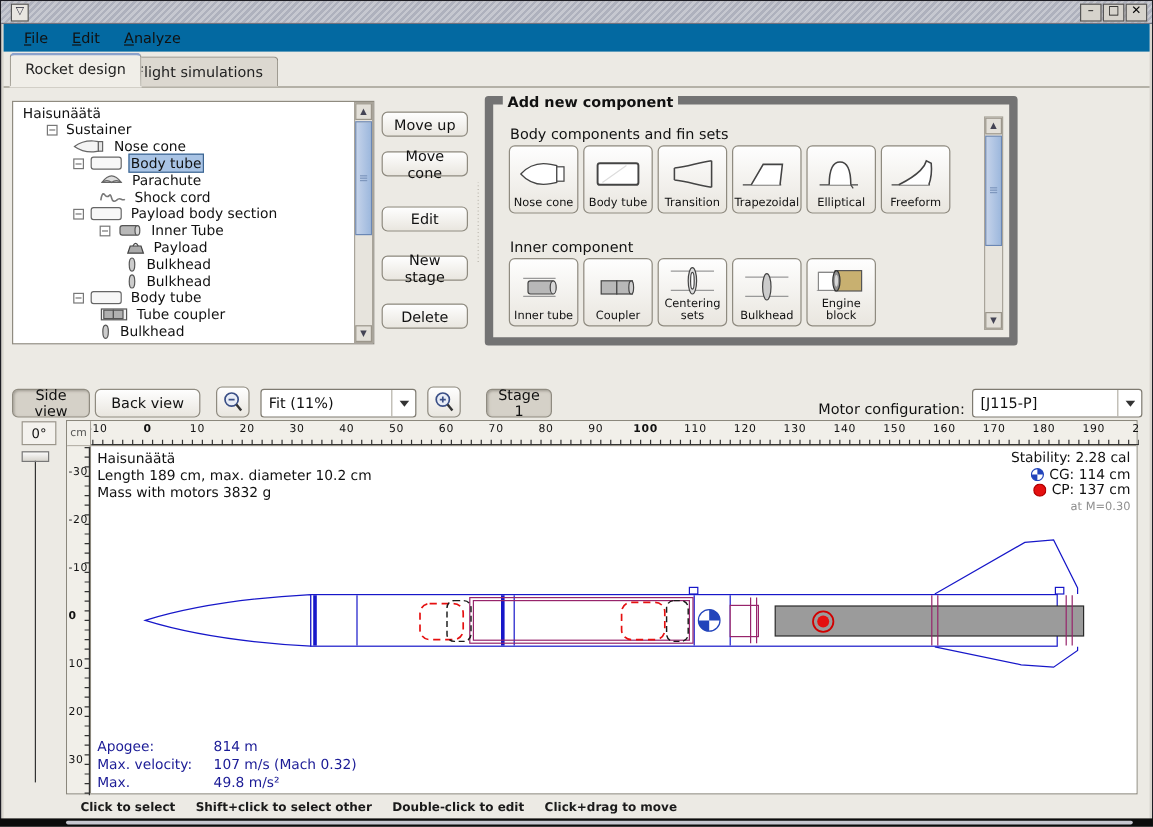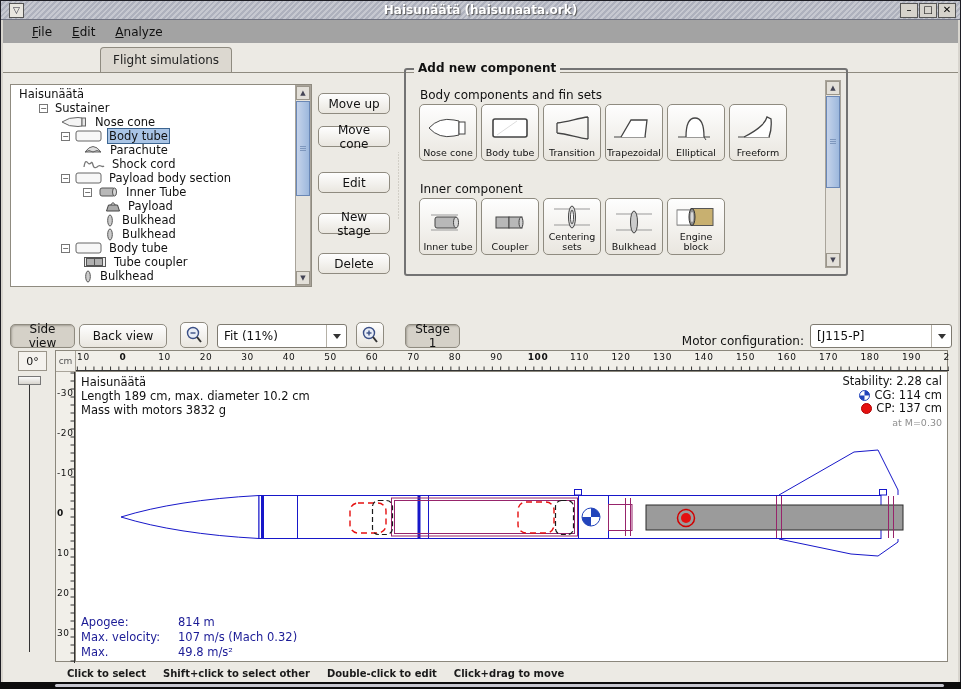--- a/index.html
+++ b/index.html
@@ -12,22 +12,22 @@
     background:repeating-linear-gradient(135deg,#c6c8d0 0 2px,#aeb1bd 2px 4px);
     border-bottom:1px solid #6f7280;display:flex;align-items:center;}
   .title-icon{width:15px;height:15px;margin-left:8px;background:#e8e6e0;border:1px solid #555;
     display:flex;align-items:center;justify-content:center;font-size:9px;color:#223;}
   .title-text{position:absolute;left:0;right:0;text-align:center;font-size:12px;font-weight:bold;
     color:#fff;text-shadow:1px 1px 1px #555;}
   .win-btns{margin-left:auto;display:flex;gap:1px;margin-right:4px;}
   .win-btn{width:18px;height:15px;background:#d6d3cc;border:1px solid #555;
     display:flex;align-items:center;justify-content:center;font-size:10px;color:#000;line-height:1;}
   
-  .menubar{position:absolute;left:3px;top:20px;right:3px;height:23px;background:#a3a3a3;
-    display:flex;align-items:center;padding-left:20px;gap:2px;}
+  .menubar{position:absolute;left:3px;top:20px;right:3px;height:23px;background:#0369a1;
+    display:flex;align-items:center;padding-left:8px;gap:2px;}
   .menu-item{padding:2px 9px;font-size:12px;}
   .menu-item::first-letter{text-decoration:underline;}
   
   .tabbar{position:absolute;left:3px;top:44px;right:3px;height:29px;border-bottom:1px solid #8f8b80;}
   .tab{position:absolute;bottom:0;font-size:12px;padding:5px 12px 5px 12px;border:1px solid #8f8b80;
     border-bottom:none;border-radius:4px 4px 0 0;background:#dcd8d0;color:#222;}
   .tab.active{background:#f0eee8;border-top:2px solid #8ba2cc;padding-bottom:7px;z-index:2;
     box-shadow:0 1px 0 #f0eee8;}
   
   .tree-panel{position:absolute;left:10px;top:84px;width:302px;height:203px;background:#fff;
@@ -48,21 +48,21 @@
   .sb-ridge{position:absolute;left:3px;right:3px;height:1px;background:#7e97bd;box-shadow:0 2px 0 #7e97bd,0 4px 0 #7e97bd;}
   
   .btn{background:linear-gradient(#fefefe,#e9e6df);border:1px solid #8f8b80;border-radius:5px;
     font-size:12px;font-family:"DejaVu Sans",sans-serif;color:#111;display:flex;align-items:center;justify-content:center;}
   .btn.pressed{background:#d5d1c8;box-shadow:inset 1px 1px 2px #a39f96;}
   .act-btn{position:absolute;left:318px;width:72px;height:21px;}
   .splitter-dots{position:absolute;left:396px;top:152px;width:4px;height:68px;
     background:repeating-linear-gradient(#b5b1a7 0 1px,transparent 1px 3px);
     background-size:1px 3px;background-repeat:repeat-y;background-position:center;}
   
-  .group{position:absolute;left:404px;top:68px;width:444px;height:208px;border:2px solid #737373;border-radius:3px;}
+  .group{position:absolute;left:404px;top:80px;width:444px;height:208px;border:7px solid #737373;border-radius:3px;}
   .group-title{position:absolute;top:-9px;left:8px;background:#eceae4;padding:0 4px;font-size:12px;font-weight:bold;}
   .sec-label{position:absolute;left:14px;font-size:12px;}
   .comp-row{position:absolute;left:13px;display:flex;gap:4px;}
   .comp-btn{width:58px;height:57px;display:flex;flex-direction:column;align-items:center;
     justify-content:flex-end;padding:2px 1px 2px 1px;}
   .comp-btn .cicon{flex:1;display:flex;align-items:center;justify-content:center;}
   .comp-btn .clabel{font-size:9.5px;line-height:1.05;text-align:center;}
   
   .viewbar{position:absolute;left:3px;top:308px;right:3px;height:40px;display:flex;align-items:flex-end;padding-left:7px;}
   .tool-btn{height:24px;padding:0 8px;}
@@ -100,35 +100,35 @@
   .bottom-bar{position:absolute;left:55px;right:17px;top:2px;height:3px;background:#c6c6cf;border-radius:2px;}
   .mag{display:block;}
 </style>
 </head>
 <body>
 
 <div class="window">
 
   <div class="titlebar">
     <div class="title-icon">▽</div>
-    <div class="title-text">Haisunäätä (haisunaata.ork)</div>
     <div class="win-btns">
       <div class="win-btn">–</div>
       <div class="win-btn">□</div>
       <div class="win-btn">✕</div>
     </div>
   </div>
 
   <div class="menubar">
     <span class="menu-item">File</span>
     <span class="menu-item">Edit</span>
     <span class="menu-item">Analyze</span>
   </div>
 
   <div class="tabbar">
+    <div class="tab active" style="left:5px;">Rocket design</div>
     <div class="tab" style="left:97px;">Flight simulations</div>
   </div>
 
   <div class="tree-panel">
     <div class="tree-rows" id="tree-rows">
         <div class="trow" style="padding-left: 6px;">
           <span class="tlabel">Haisunäätä</span>
         </div>
         <div class="trow" style="padding-left: 28px;">
           <span class="tog">−</span>

